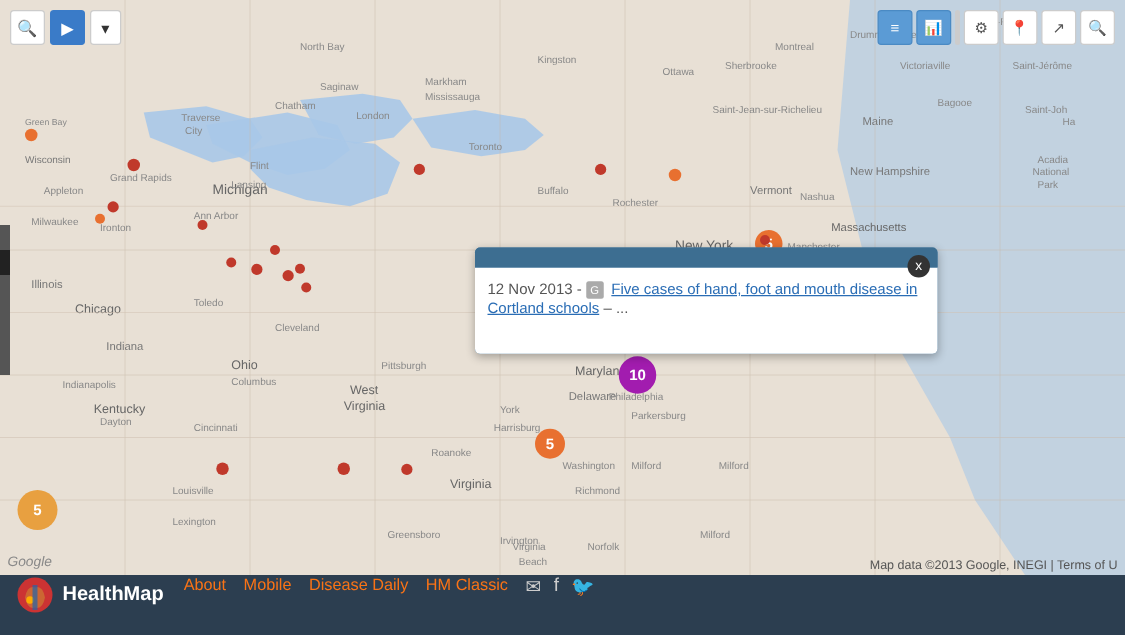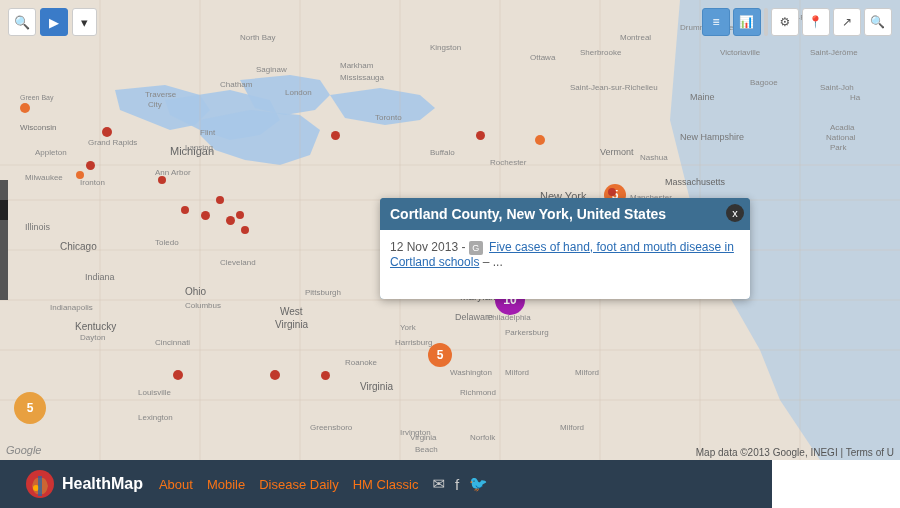--- a/index.html
+++ b/index.html
@@ -183,26 +183,26 @@
       position: absolute;
       bottom: 4px;
       left: 6px;
       font-size: 11px;
       color: #888;
       font-style: italic;
     }
 
     
     #bottom-nav {
-      width: 772px;
+      width: 900px;
       height: 48px;
       background: #2c3e50;
       display: flex;
-      align-items: center;
-      padding: 0 24px;
+      align-items: flex-start;
+      padding: 0 12px;
       position: absolute;
       bottom: 0;
       left: 0;
     }
 
     #healthmap-logo {
       display: flex;
       align-items: center;
       gap: 6px;
       margin-right: 16px;
@@ -446,21 +446,20 @@
       <div class="map-dot" style="left: 76px; top: 171px; width: 8px; height: 8px; background: rgb(232, 112, 48); position: absolute; border-radius: 50%; display: flex; align-items: center; justify-content: center; font-size: 8px; font-weight: bold; color: white; cursor: pointer; z-index: 50;"></div>
       <div class="map-dot" style="left: 330.5px; top: 130.5px; width: 9px; height: 9px; background: rgb(192, 57, 43); position: absolute; border-radius: 50%; display: flex; align-items: center; justify-content: center; font-size: 8px; font-weight: bold; color: white; cursor: pointer; z-index: 50;"></div>
       <div class="map-dot" style="left: 535px; top: 135px; width: 10px; height: 10px; background: rgb(232, 112, 48); position: absolute; border-radius: 50%; display: flex; align-items: center; justify-content: center; font-size: 8px; font-weight: bold; color: white; cursor: pointer; z-index: 50;"></div>
       <div class="map-dot" style="left: 475.5px; top: 130.5px; width: 9px; height: 9px; background: rgb(192, 57, 43); position: absolute; border-radius: 50%; display: flex; align-items: center; justify-content: center; font-size: 8px; font-weight: bold; color: white; cursor: pointer; z-index: 50;"></div>
       <div class="map-dot" style="left: 608px; top: 188px; width: 8px; height: 8px; background: rgb(192, 57, 43); position: absolute; border-radius: 50%; display: flex; align-items: center; justify-content: center; font-size: 8px; font-weight: bold; color: white; cursor: pointer; z-index: 50;"></div>
     </div>
 
   
   <div id="popup">
     <div id="popup-header">
-      <div id="popup-title">Cortland County, New York, United States</div>
       <div id="popup-close">x</div>
     </div>
     <div id="popup-body">
       <div id="popup-date">
         <span>12 Nov 2013 -</span>
         <span class="popup-icon">G</span>
         <a href="#" style="color:#2a6db5;">Five cases of hand, foot and mouth disease in Cortland schools</a>
         <span> – ...</span>
       </div>
     </div>

